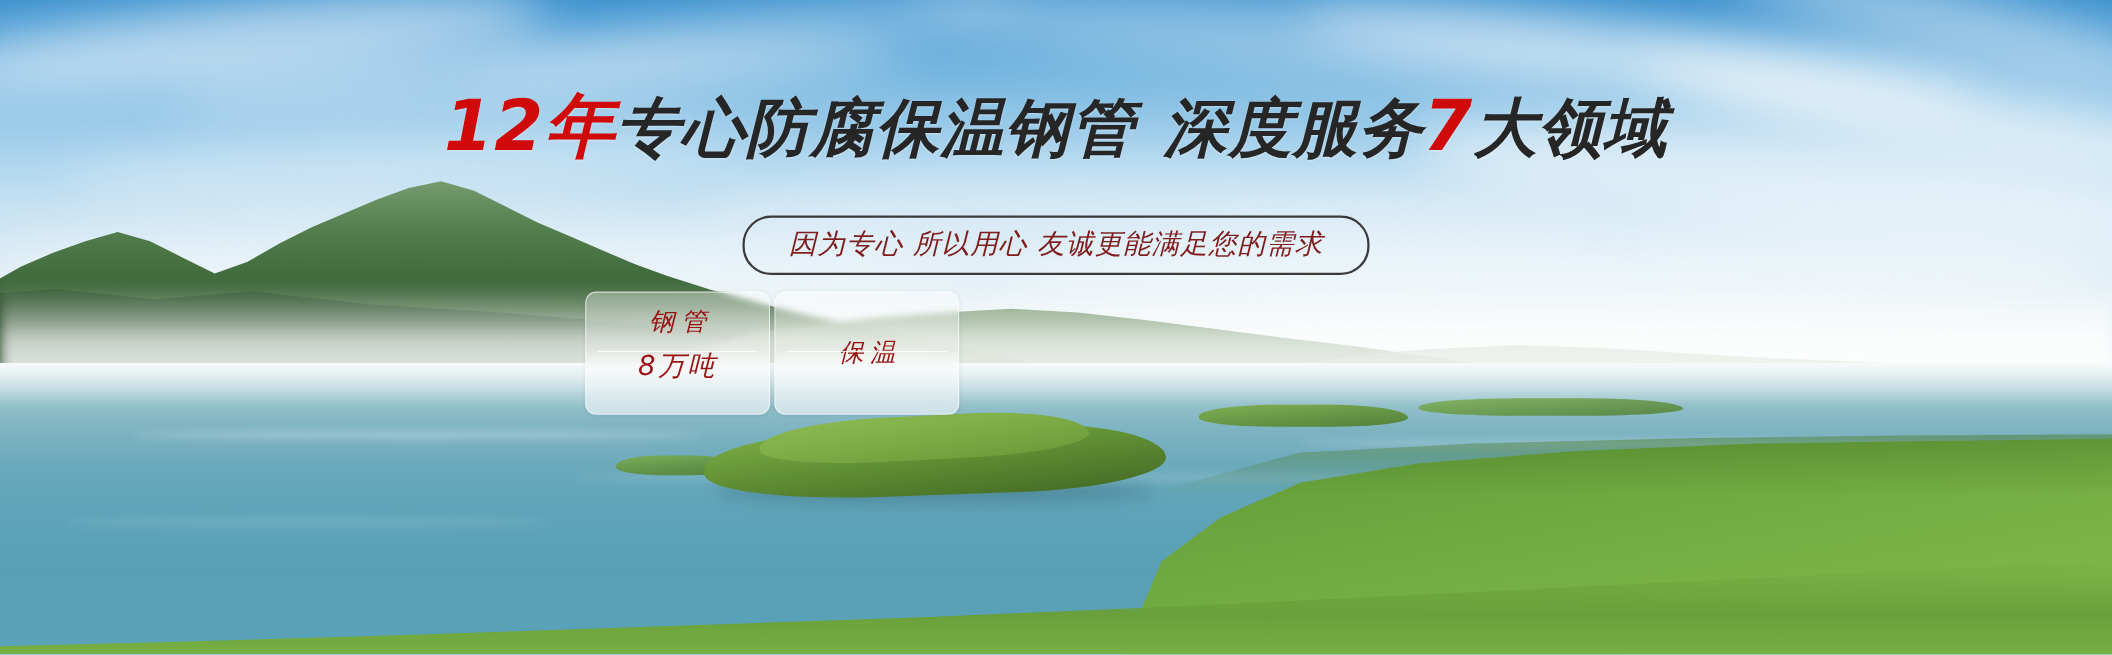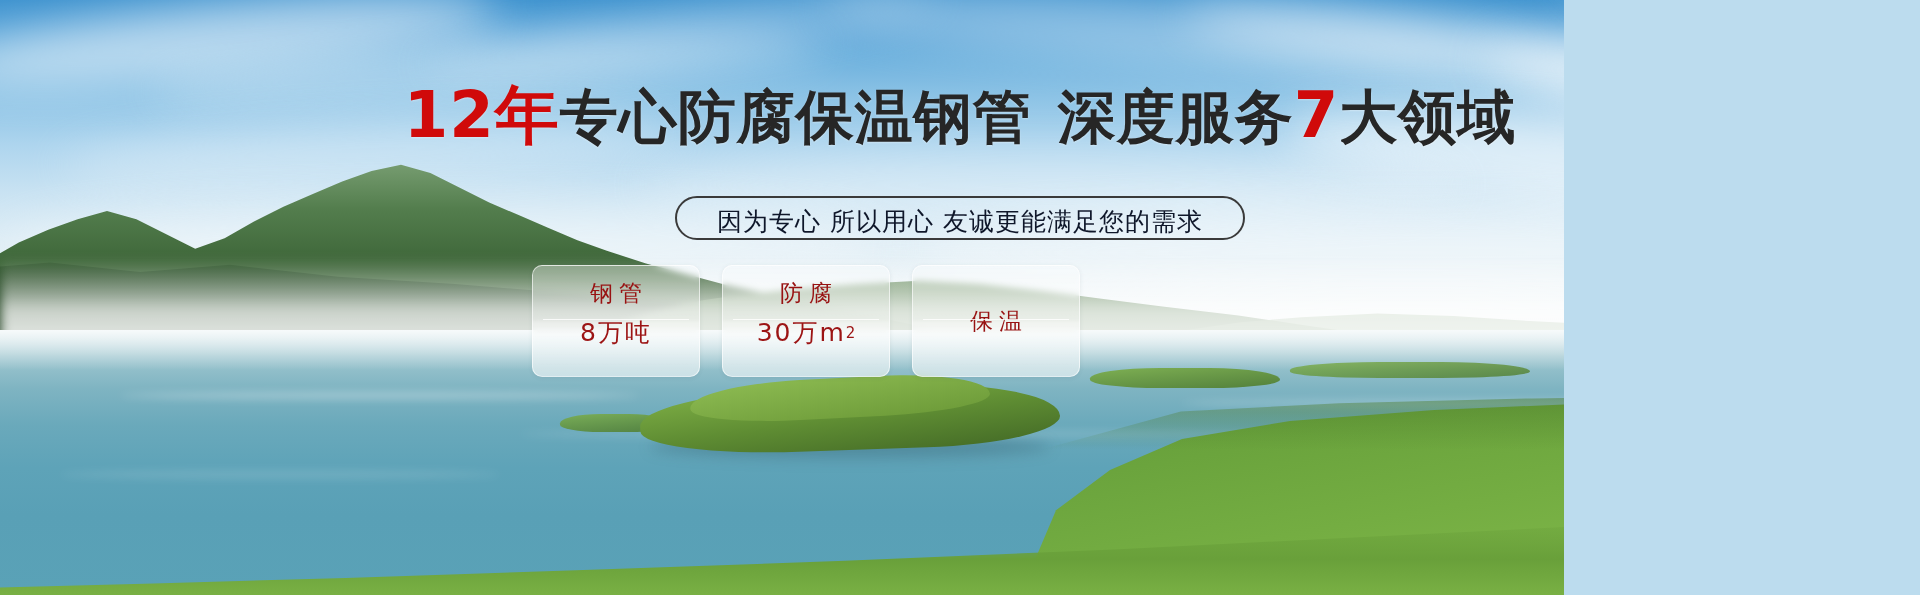--- a/index.html
+++ b/index.html
@@ -4,21 +4,21 @@
 <title>Banner</title>
 <style>
   html,body{margin:0;padding:0;}
   body{
     width:1920px;height:595px;overflow:hidden;
     font-family:"DejaVu Sans","Liberation Sans",sans-serif;
     background:#bcdcee;
   }
 
   
-  .stage{position:relative;width:1564px;height:595px;overflow:hidden;}
+  .stage{position:relative;width:1920px;height:595px;overflow:hidden;font-style:italic;}
 
   
   .sky{
     position:absolute;left:0;top:0;width:1920px;height:330px;
     background:
       linear-gradient(180deg,
         #3f93cf 0%,
         #53a0d6 8%,
         #6fb2de 18%,
         #8ec4e6 30%,
@@ -163,36 +163,36 @@
     text-shadow:0 1px 2px rgba(255,255,255,.35);
   }
   .hl-red{color:#d00a0a;font-size:64px;font-weight:700;}
   .hl-dark{color:#262626;}
   .hl-gap{display:inline-block;width:26px;}
 
   
   .pill-wrap{position:absolute;left:0;top:196px;width:1920px;text-align:center;}
   .pill{
     display:inline-block;
-    padding:8px 40px 0;
+    padding:8px 40px 10px;
     border:2px solid #3a3a3a;
     border-radius:26px;
     font-size:25px;
     line-height:32px;
     letter-spacing:1px;
-    color:#0f172a;
+    color:#7f1d1d;
     white-space:nowrap;
     background:transparent;
     font-family:"DejaVu Sans","Liberation Sans",sans-serif;
   }
 
   
   .cards{
     position:absolute;left:532px;top:265px;
-    display:flex;gap:22px;
+    display:flex;gap:4px;
   }
   .card{
     width:166px;height:110px;
     border-radius:10px;
     border:1px solid rgba(255,255,255,.62);
     background:linear-gradient(180deg,
         rgba(255,255,255,.34) 0%,
         rgba(255,255,255,.30) 48%,
         rgba(255,255,255,.52) 52%,
         rgba(255,255,255,.56) 100%);
@@ -286,27 +286,20 @@
 
   <div class="cards">
 
     <div class="card">
       <div class="card-title">钢管</div>
       <div class="card-value">
           <span>8万吨</span>
         </div>
     </div>
 
-    <div class="card">
-      <div class="card-title">防腐</div>
-      <div class="card-value">
-          <span>30万m</span>
-          <sup>2</sup>
-        </div>
-    </div>
 
     <div class="card">
       <div class="card-title">保温</div>
     </div>
 
   </div>
 
 </div>
 
 </body></html>

